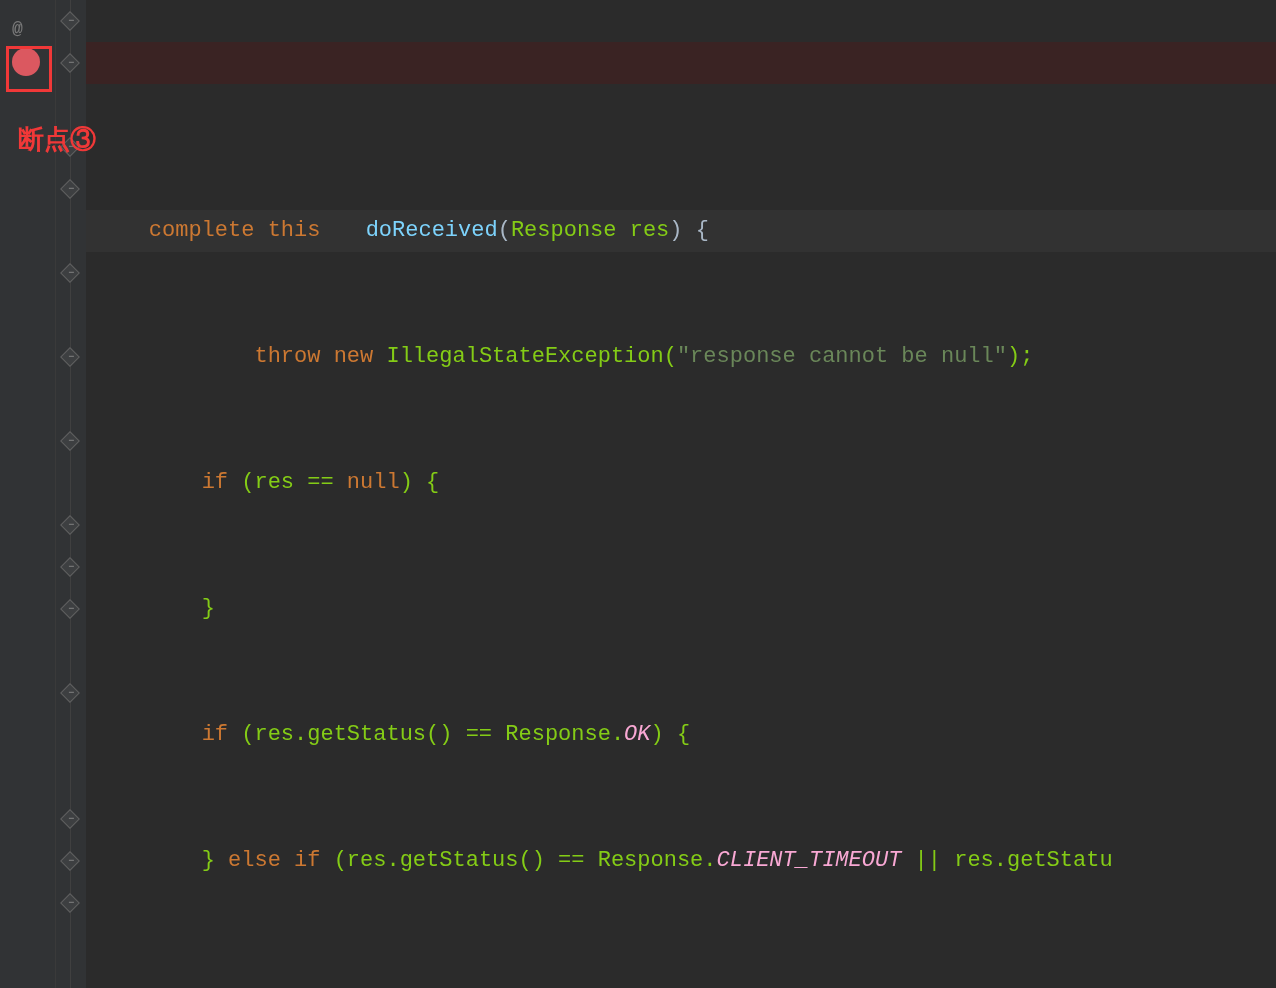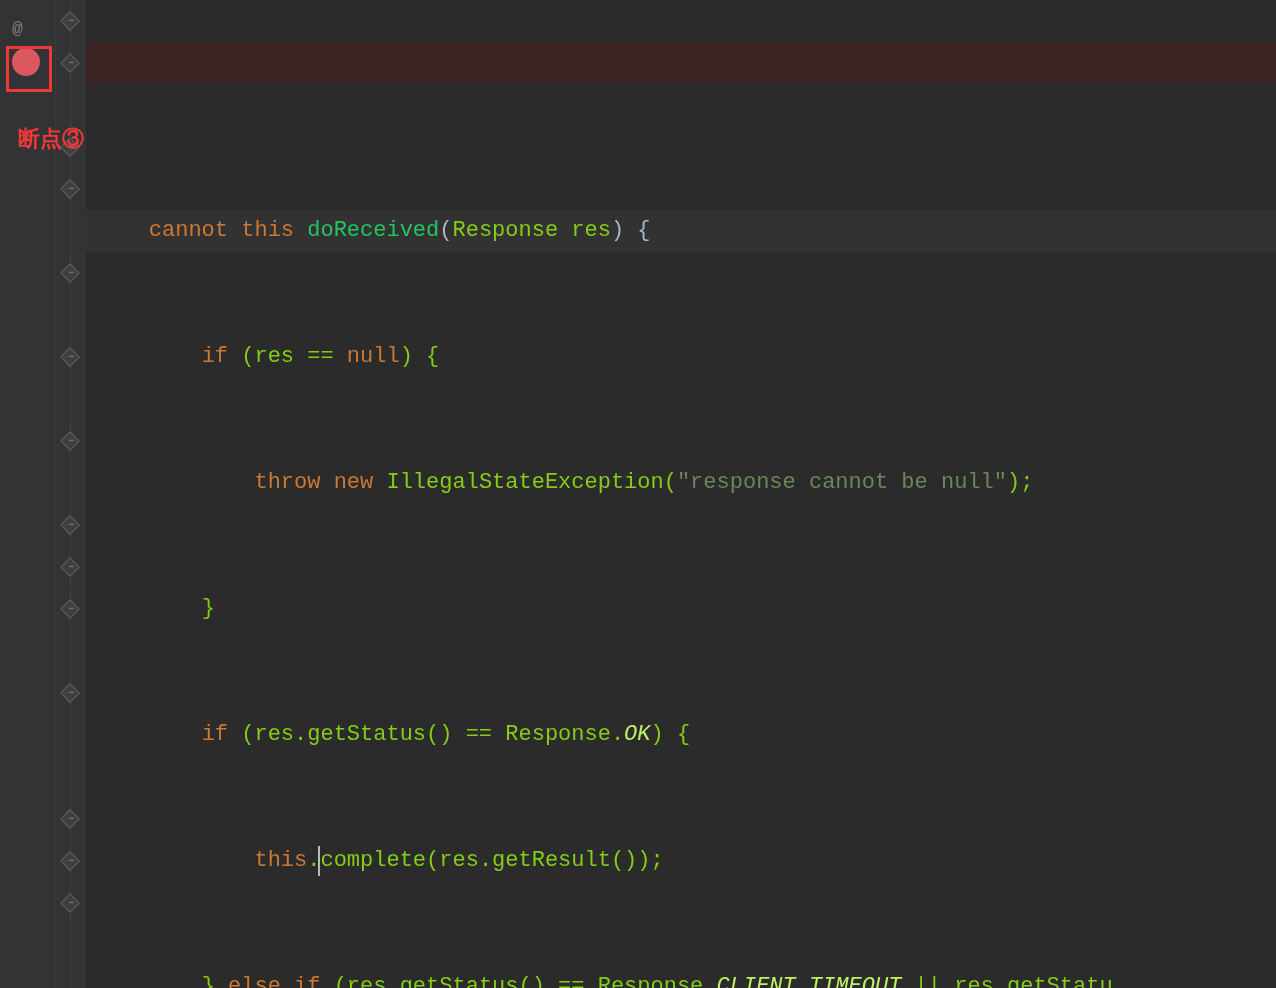--- a/index.html
+++ b/index.html
@@ -70,21 +70,21 @@
       height: 46px;
       border: 3px solid #f03838;
       pointer-events: none;
       z-index: 10;
     }
     .breakpoint-label {
       position: absolute;
       left: 18px;
       top: 120px;
       color: #f03838;
-      font-size: 22px;
+      font-size: 26px;
       font-weight: bold;
       z-index: 10;
       white-space: nowrap;
     }
     .fold-icon {
       position: absolute;
       left: 7px;
       width: 14px;
       height: 14px;
       border: 1px solid #606060;
@@ -125,24 +125,24 @@
     }
     .caret {
       position: absolute;
       width: 2px;
       height: 30px;
       background: #bbbbbb;
       top: 6px;
     }
     
     .kw { color: #cc7832; }
-    .method-decl { color: #22c55e; }
+    .method-decl { color: #7dd3fc; margin-left: 32px; }
     .ident { color: #84cc16; }
     .str { color: #6a8759; }
-    .const-field { color: #bef264; font-style: italic; }
+    .const-field { color: #f9a8d4; font-style: italic; }
     .paren { color: #a9b7c6; }
   </style>
 </head>
 <body>
 
 <div class="breakpoint-box"></div>
 <div class="breakpoint-label">断点③</div>
 
 <div class="editor-container">
   <div class="gutter">
@@ -225,26 +225,25 @@
       </div>
     <div class="gutter-line">
         <div class="fold-icon" style="top:14px"></div>
       </div>
   </div>
 
   <div class="code-area">
     <div class="breakpoint-line-bg" style="top:42px"></div>
     <div class="current-line-bg" style="top:210px"></div>
 
-    <div class="code-line">    <span class="kw">cannot</span> <span class="kw">this</span> <span class="method-decl">doReceived</span><span class="paren">(</span><span class="ident">Response res</span><span class="paren">) {</span></div>
+    <div class="code-line">    <span class="kw">complete</span> <span class="kw">this</span> <span class="method-decl">doReceived</span><span class="paren">(</span><span class="ident">Response res</span><span class="paren">) {</span></div>
+    <div class="code-line">            <span class="kw">throw </span><span class="kw">new </span><span class="ident">IllegalStateException(</span><span class="str">"response cannot be null"</span><span class="ident">);</span></div>
     <div class="code-line">        <span class="kw">if </span><span class="ident">(res == </span><span class="kw">null</span><span class="ident">) {</span></div>
-    <div class="code-line">            <span class="kw">throw </span><span class="kw">new </span><span class="ident">IllegalStateException(</span><span class="str">"response cannot be null"</span><span class="ident">);</span></div>
     <div class="code-line">        <span class="ident">}</span></div>
     <div class="code-line">        <span class="kw">if </span><span class="ident">(res.getStatus() == Response.</span><span class="const-field">OK</span><span class="ident">) {</span></div>
-    <div class="code-line" style="position:relative">            <span class="kw">this</span><span class="ident">.complete(res.getResult());</span><div class="caret" style="left:222px"></div></div>
     <div class="code-line">        <span class="ident">} </span><span class="kw">else if </span><span class="ident">(res.getStatus() == Response.</span><span class="const-field">CLIENT_TIMEOUT</span><span class="ident"> || res.getStatu</span></div>
     
     
     
     
     
     
     
     
     

